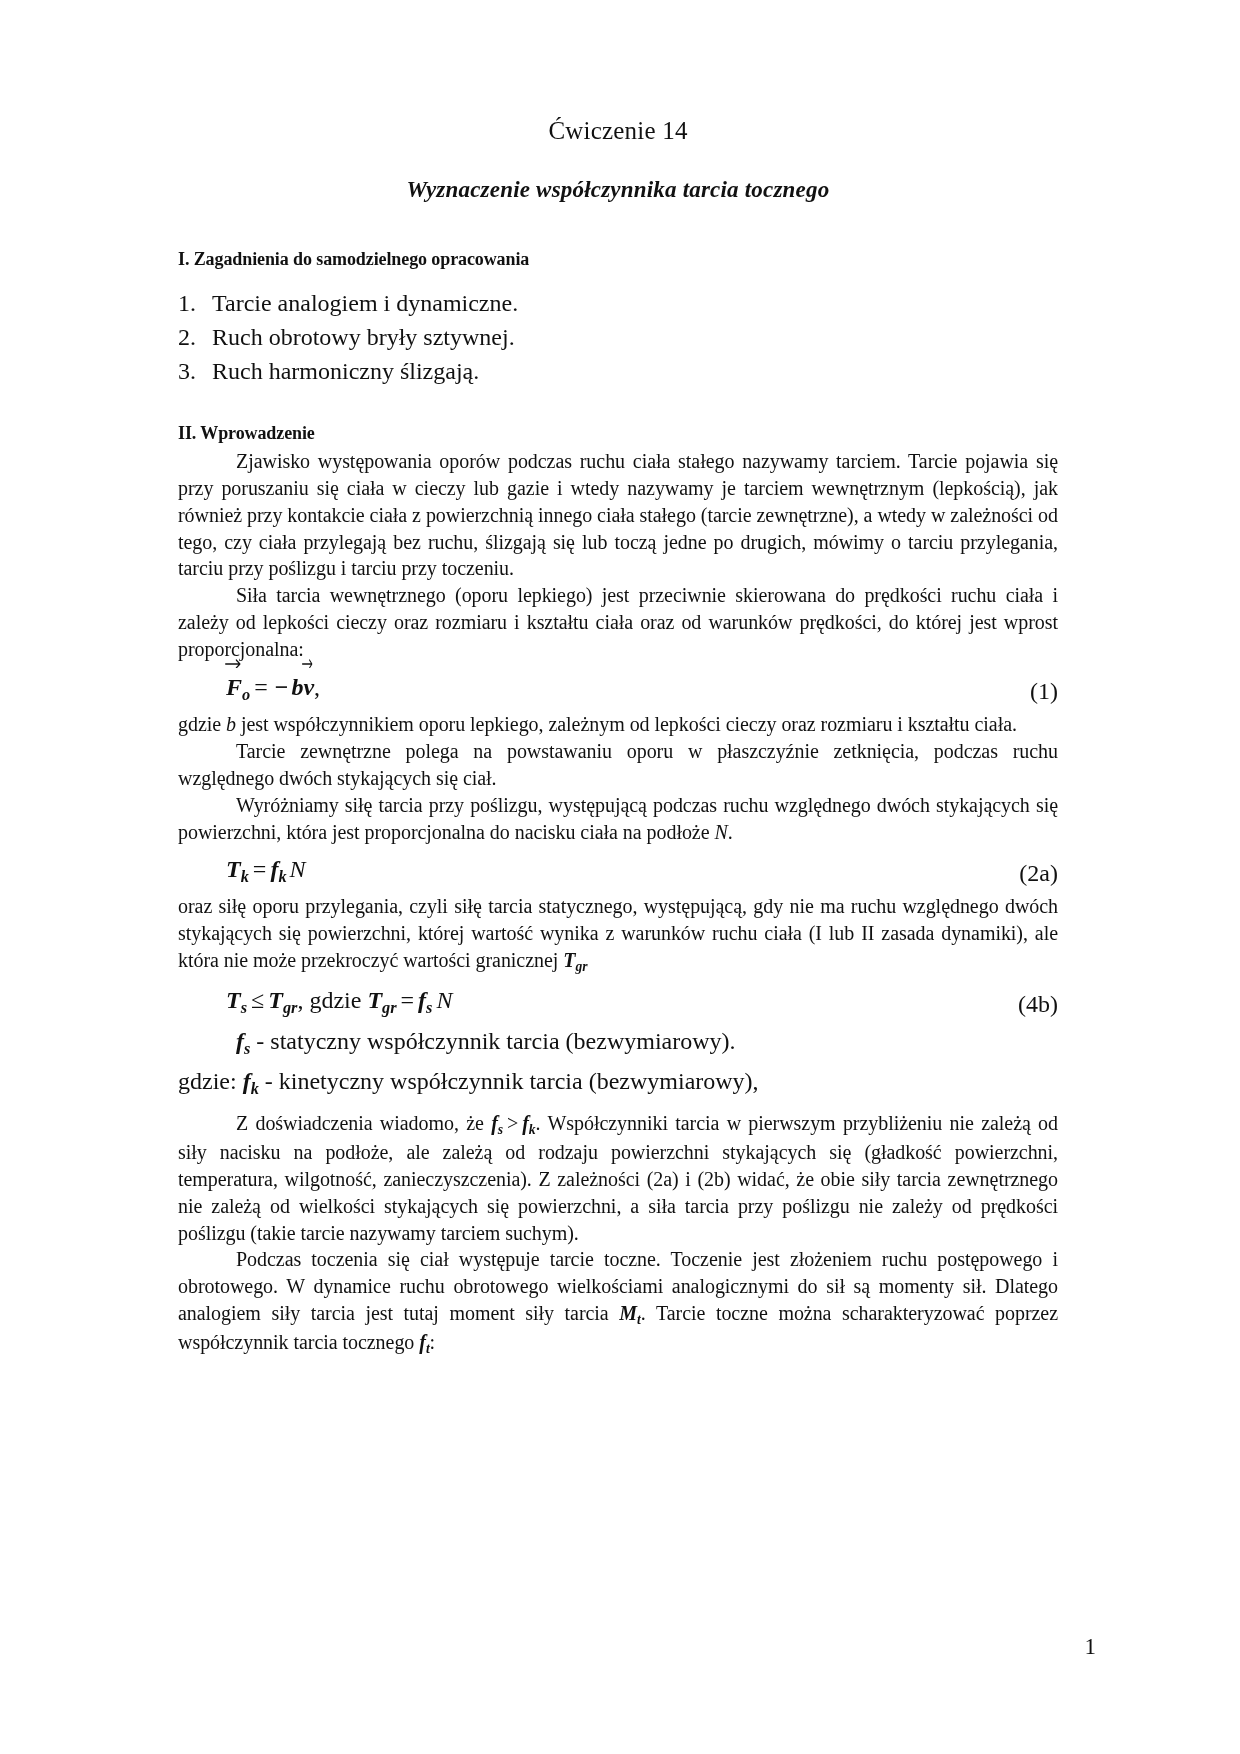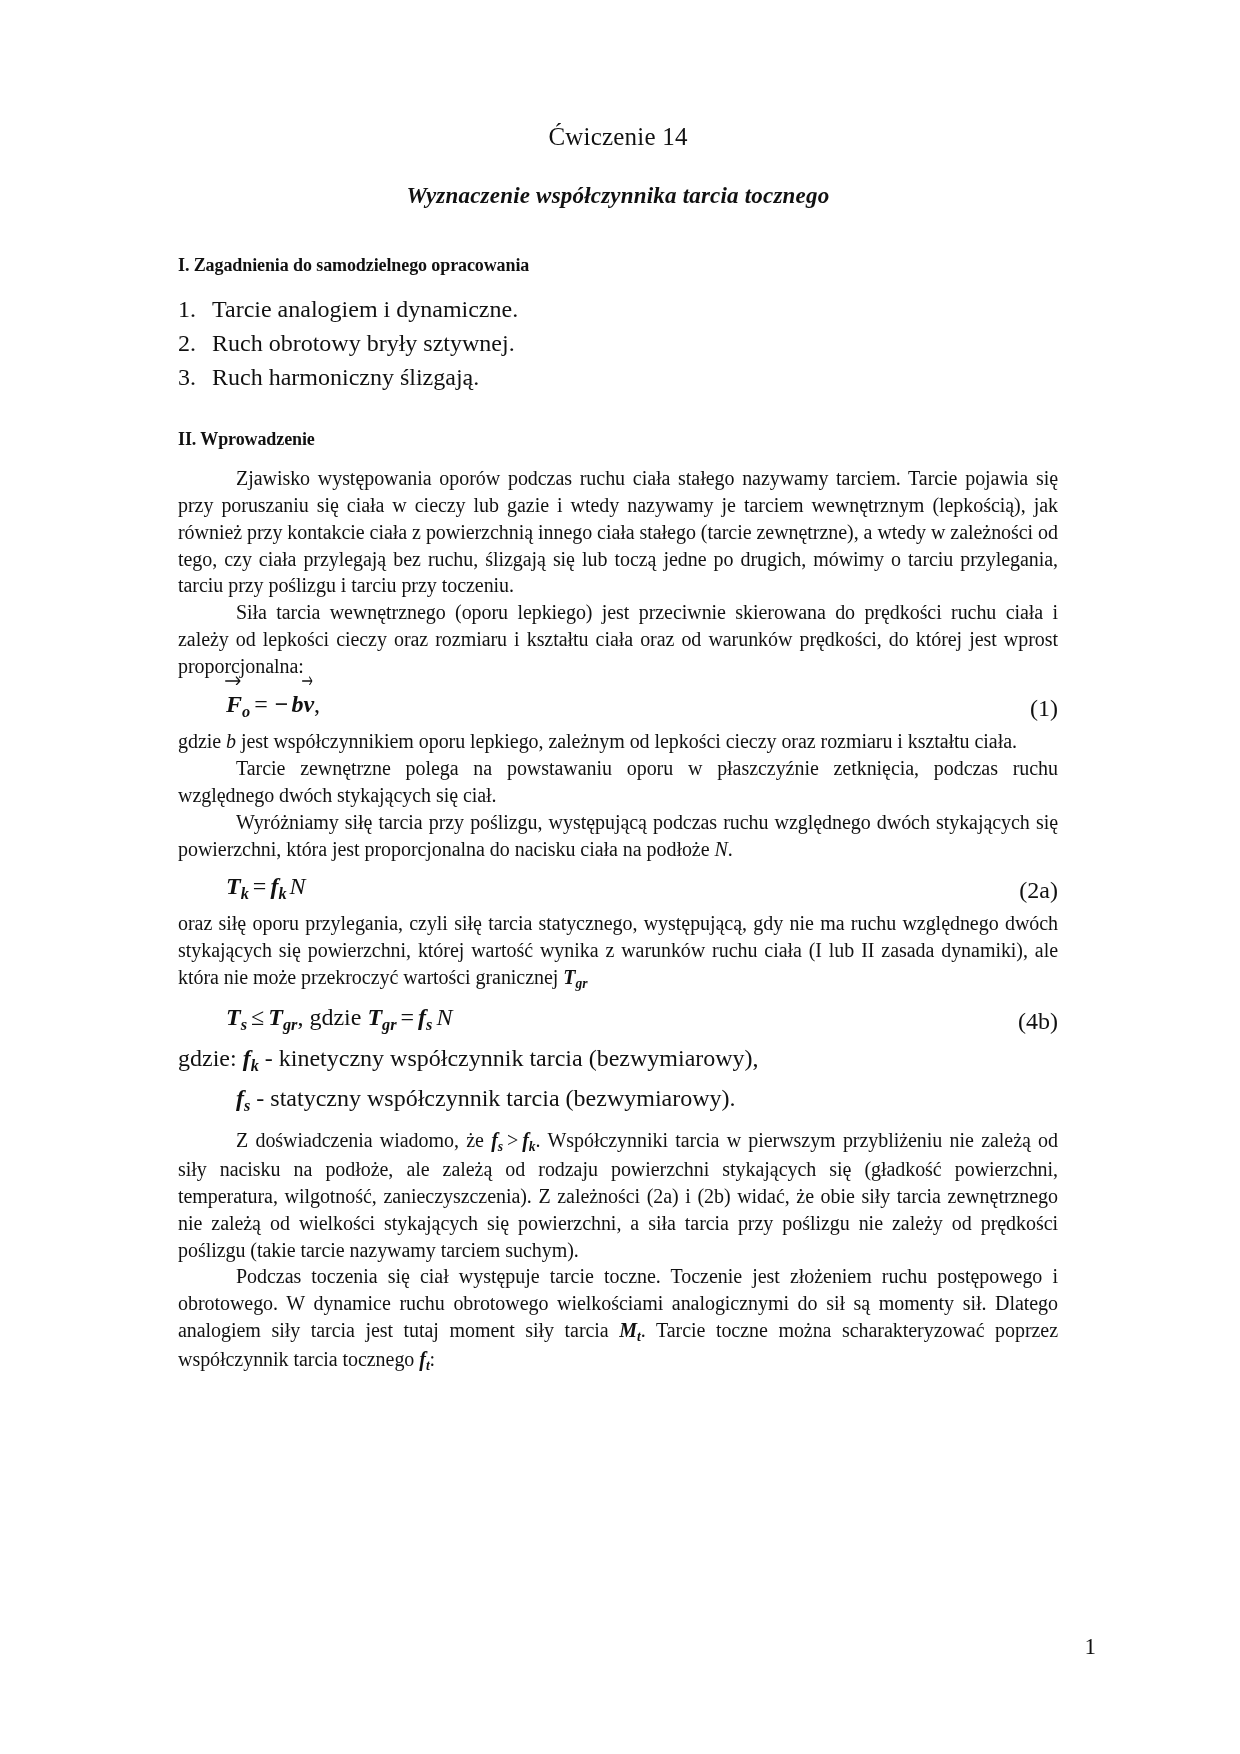--- a/index.html
+++ b/index.html
@@ -19,21 +19,21 @@
   .page {
     position: absolute;
     left: 0; top: 0;
     width: 1240px;
     height: 1754px;
     background: #ffffff;
   }
   .content {
     position: absolute;
     left: 178px;
-    top: 122px;
+    top: 116px;
     width: 880px;
   }
 
   
   .exercise-no {
     text-align: center;
     font-size: 25px;
     line-height: 1.2;
     letter-spacing: 0.2px;
     margin: 0 0 30px 0;
@@ -49,21 +49,21 @@
   }
   .section-head {
     font-weight: bold;
     font-size: 18px;
     line-height: 1.25;
     margin: 0 0 16px 0;
     letter-spacing: -0.1px;
   }
   .section-head.second {
     margin-top: 34px;
-    margin-bottom: 14px;
+    margin-bottom: 3px;
   }
 
   
   .topic-list {
     margin: 0 0 0 0;
     padding: 0;
     list-style: none;
   }
   .topic-list li {
     font-size: 24px;
@@ -232,23 +232,23 @@
     </div>
 
     <p class="body noindent"><span>oraz siłę oporu przylegania, czyli siłę tarcia statycznego, występującą, gdy nie ma ruchu względnego dwóch stykających się powierzchni, której wartość wynika z warunków ruchu ciała (I lub II zasada dynamiki), ale która nie może przekroczyć wartości granicznej </span><span class="inl"><span>T</span><sub>gr</sub></span></p>
 
     <div class="eq-row">
       <span class="eq-body"><span class="mi-b">T</span><sub class="v">s</sub><span class="op">≤</span><span class="mi-b">T</span><sub class="v">gr</sub><span class="mn">, gdzie </span><span class="mi-b">T</span><sub class="v">gr</sub><span class="op">=</span><span class="mi-b">f</span><sub class="v">s</sub><span class="mi" style="font-weight:normal;padding-left:4px;">N</span>
       </span>
       <span class="eq-num">(4b)</span>
     </div>
 
+    <div class="def-line indented"><span class="inl"><span>f</span><sub>s</sub></span><span> - statyczny współczynnik tarcia (bezwymiarowy).</span></div>
+
     <div class="def-line"><span>gdzie: </span><span class="inl"><span>f</span><sub>k</sub></span><span> - kinetyczny współczynnik tarcia (bezwymiarowy),</span></div>
-
-    <div class="def-line indented"><span class="inl"><span>f</span><sub>s</sub></span><span> - statyczny współczynnik tarcia (bezwymiarowy).</span></div>
 
     <p class="body" style="margin-top:10px;"><span>Z doświadczenia wiadomo, że </span><span class="inl">f<sub>s</sub><span class="op" style="font-weight:normal;">&gt;</span>f<sub>k</sub></span><span>. Współczynniki tarcia w pierwszym przybliżeniu nie zależą od siły nacisku na podłoże, ale zależą od rodzaju powierzchni stykających się (gładkość powierzchni, temperatura, wilgotność, zanieczyszczenia). Z zależności (2a) i (2b) widać, że obie siły tarcia zewnętrznego nie zależą od wielkości stykających się powierzchni, a siła tarcia przy poślizgu nie zależy od prędkości poślizgu (takie tarcie nazywamy tarciem suchym).</span></p>
 
     <p class="body"><span>Podczas toczenia się ciał występuje tarcie toczne. Toczenie jest złożeniem ruchu postępowego i obrotowego. W dynamice ruchu obrotowego wielkościami analogicznymi do sił są momenty sił. Dlatego analogiem siły tarcia jest tutaj moment siły tarcia </span><span class="inl"><span>M</span><sub>t</sub></span><span>. Tarcie toczne można scharakteryzować poprzez współczynnik tarcia tocznego </span><span class="inl"><span>f</span><sub>t</sub></span><span>:</span></p>
 
   </div>
 
   <div class="page-number">1</div>
 </div>
 

